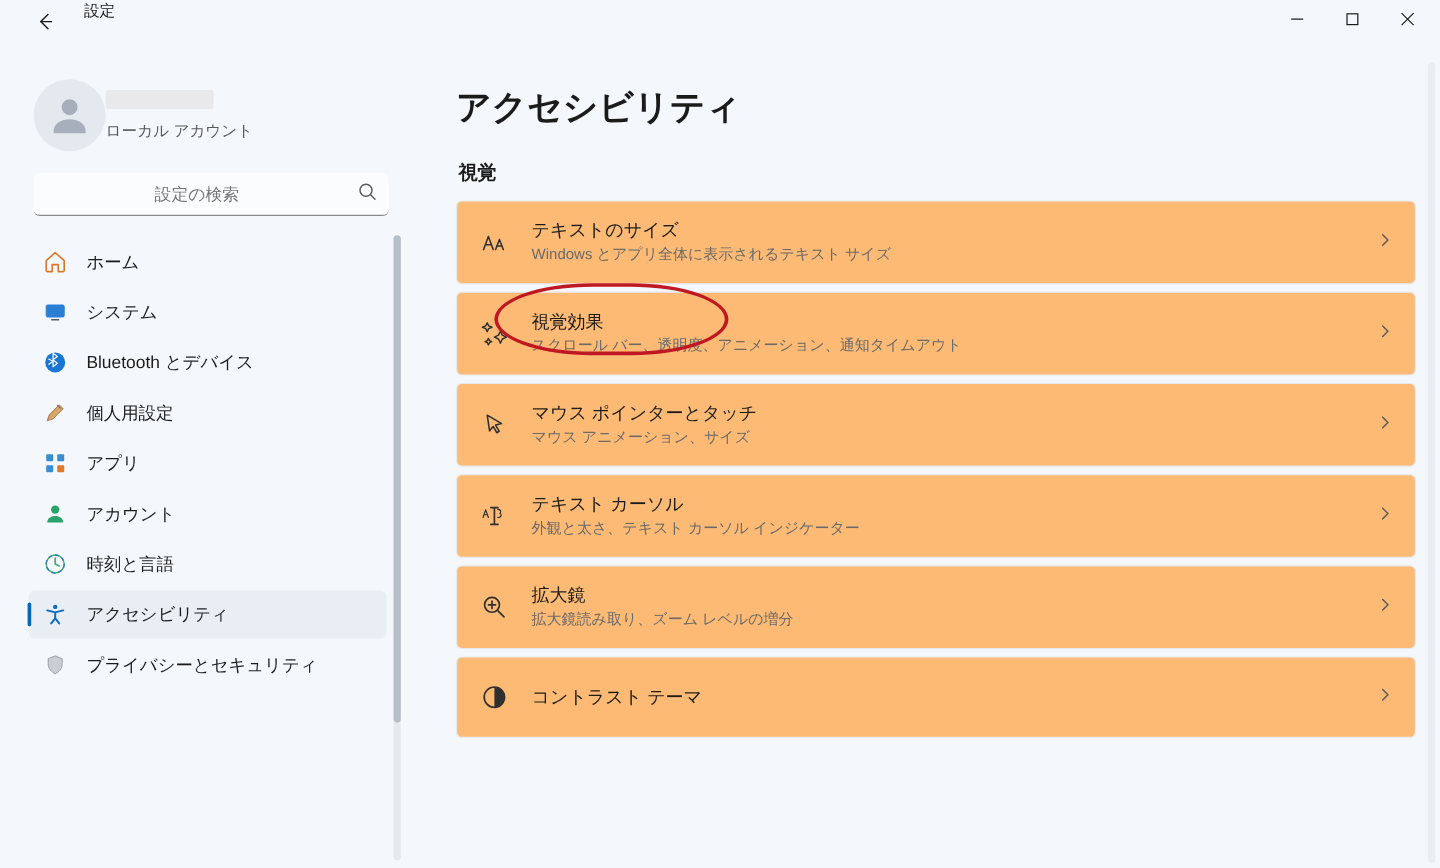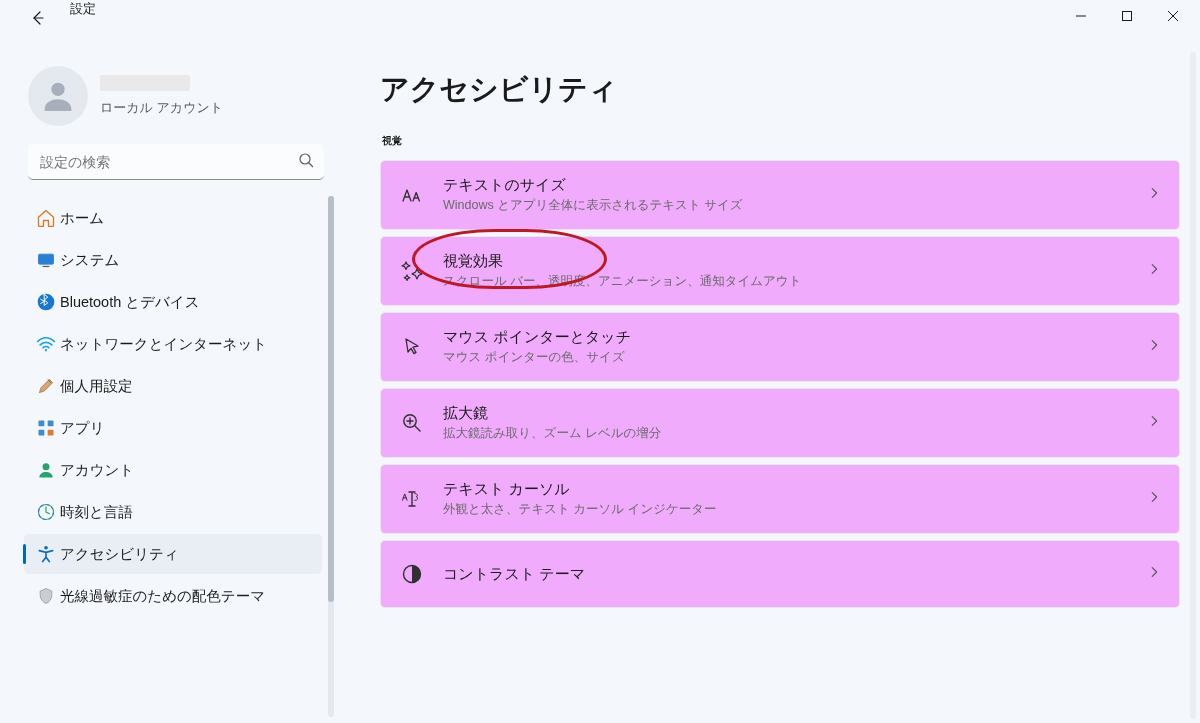--- a/index.html
+++ b/index.html
@@ -47,21 +47,21 @@
   }
   .sidebar {
     width: 340px;
     min-width:340px;
     padding: 10px 4px 0 20px;
     display:flex;
     flex-direction:column;
   }
   .profile {
     display:flex; align-items:center;
-    gap:12px;
+    gap:0;
     padding: 8px 8px 18px 8px;
   }
   .avatar {
     width:60px; height:60px; border-radius:50%;
     background:#e4e9ef;
     display:flex; align-items:center; justify-content:center;
     color:#a7b0ba;
   }
   .profile .pname {
     display:inline-block;
@@ -80,37 +80,38 @@
     width:100%;
     height:36px;
     border:none;
     border-bottom:1.5px solid #8a8a8a;
     border-radius:5px;
     background:#fbfcfe;
     padding: 0 36px 0 12px;
     font-size:14px;
     color:#4c1d95;
     outline:none;
+    text-align:center;
   }
   .search .sicon {
     position:absolute; right:10px; top:50%; transform:translateY(-50%);
     color:#5a5a5a;
   }
   .navwrap {
     position:relative;
     flex:1;
     overflow:hidden;
     padding-right:8px;
   }
   .nav {
     padding-top:6px;
   }
   .nav-item {
     display:flex; align-items:center;
-    gap:4px;
+    gap:16px;
     height:40px;
     padding:0 12px;
     margin:2px 6px 2px 4px;
     border-radius:5px;
     font-size:14.5px;
     color:#1b1b1b;
     position:relative;
     cursor:pointer;
   }
   .nav-item.selected { background:#e9eef5; }
@@ -140,30 +141,30 @@
     padding: 12px 20px 0 40px;
     overflow:hidden;
     position:relative;
   }
   .main h1 {
     font-size:29px;
     font-weight:600;
     margin: 10px 0 24px 0;
   }
   .section-header {
-    font-size:10px;
+    font-size:16px;
     font-weight:600;
     margin: 14px 0 12px 2px;
   }
   .cards {
     display:flex; flex-direction:column; gap:6px;
     position:relative;
   }
   .card {
-    background:#f0abfc;
+    background:#fdba74;
     border:1px solid #e7e9ec;
     border-radius:5px;
     display:flex; align-items:center;
     gap:18px;
     padding: 15px 18px;
     min-height:68px;
     cursor:pointer;
   }
   .card-icon {
     width:26px; height:26px;
@@ -273,29 +274,20 @@
         <div class="nav-item">
           <span class="nav-icon">
             <svg viewBox="0 0 24 24">
                 <circle cx="12" cy="12" r="10" fill="#1976d2"></circle>
                 <path d="M11 6v12l5-4-5-4 5-4-5-4zM6 9l5 3-5 3" fill="none" stroke="#fff" stroke-width="1.4" stroke-linejoin="round" stroke-linecap="round" transform="translate(0.5 1) scale(0.85)"></path>
               </svg>
           </span>
           <span>Bluetooth とデバイス</span>
         </div>
 
-        <div class="nav-item">
-          <span class="nav-icon">
-            <svg viewBox="0 0 24 24">
-                <path d="M2 9c6-6 14-6 20 0M5 13c4-4 10-4 14 0M8.5 16.5c2-2 5-2 7 0" fill="none" stroke="#1aa3e8" stroke-width="2" stroke-linecap="round"></path>
-                <circle cx="12" cy="19.5" r="1.4" fill="#1aa3e8"></circle>
-              </svg>
-          </span>
-          <span>ネットワークとインターネット</span>
-        </div>
 
         <div class="nav-item">
           <span class="nav-icon">
             <svg viewBox="0 0 24 24">
                 <path d="M4 20l2-6 10-10 4 4-10 10z" fill="#d9a66a" stroke="#7a4a1a" stroke-width="0.6"></path>
                 <path d="M14 4l4 4" stroke="#555" stroke-width="1"></path>
               </svg>
           </span>
           <span>個人用設定</span>
         </div>
@@ -343,21 +335,21 @@
           </span>
           <span>アクセシビリティ</span>
         </div>
 
         <div class="nav-item">
           <span class="nav-icon">
             <svg viewBox="0 0 24 24">
                 <path d="M12 3l7 3v5c0 5-3 8-7 10-4-2-7-5-7-10V6z" fill="#c9ced5" stroke="#8a9099" stroke-width="0.8"></path>
               </svg>
           </span>
-          <span>光線過敏症のための配色テーマ</span>
+          <span>プライバシーとセキュリティ</span>
         </div>
 
       </nav>
       <div class="scroll-track">
         <div class="scroll-thumb"></div>
       </div>
     </div>
   </aside>
 
   <main class="main">
@@ -401,37 +393,21 @@
       </div>
 
       <div class="card">
         <span class="card-icon">
           <svg viewBox="0 0 24 24">
               <path d="M6 4l12 7-5 1.2 3 5.2-2 1.2-3-5.2L8 17z" fill="none" stroke="currentColor" stroke-width="1.3" stroke-linejoin="round"></path>
             </svg>
         </span>
         <div class="card-body">
           <div class="card-title">マウス ポインターとタッチ</div>
-          <div class="card-desc">マウス ポインターの色、サイズ</div>
-        </div>
-        <span class="chevron"><svg width="14" height="14" viewBox="0 0 16 16">
-              <path d="M6 3l5 5-5 5" fill="none" stroke="currentColor" stroke-width="1.4" stroke-linecap="round" stroke-linejoin="round"></path>
-            </svg></span>
-      </div>
-
-      <div class="card">
-        <span class="card-icon">
-          <svg viewBox="0 0 24 24">
-              <circle cx="10" cy="10" r="6.2" fill="none" stroke="currentColor" stroke-width="1.4"></circle>
-              <path d="M10 7v6M7 10h6M15 15l5 5" fill="none" stroke="currentColor" stroke-width="1.4" stroke-linecap="round"></path>
-            </svg>
-        </span>
-        <div class="card-body">
-          <div class="card-title">拡大鏡</div>
-          <div class="card-desc">拡大鏡読み取り、ズーム レベルの増分</div>
+          <div class="card-desc">マウス アニメーション、サイズ</div>
         </div>
         <span class="chevron"><svg width="14" height="14" viewBox="0 0 16 16">
               <path d="M6 3l5 5-5 5" fill="none" stroke="currentColor" stroke-width="1.4" stroke-linecap="round" stroke-linejoin="round"></path>
             </svg></span>
       </div>
 
       <div class="card">
         <span class="card-icon">
           <svg viewBox="0 0 24 24">
               <path d="M9 5h6M9 19h6M12 5v14" fill="none" stroke="currentColor" stroke-width="1.4" stroke-linecap="round"></path>
@@ -441,20 +417,36 @@
         </span>
         <div class="card-body">
           <div class="card-title">テキスト カーソル</div>
           <div class="card-desc">外観と太さ、テキスト カーソル インジケーター</div>
         </div>
         <span class="chevron"><svg width="14" height="14" viewBox="0 0 16 16">
               <path d="M6 3l5 5-5 5" fill="none" stroke="currentColor" stroke-width="1.4" stroke-linecap="round" stroke-linejoin="round"></path>
             </svg></span>
       </div>
 
+      <div class="card">
+        <span class="card-icon">
+          <svg viewBox="0 0 24 24">
+              <circle cx="10" cy="10" r="6.2" fill="none" stroke="currentColor" stroke-width="1.4"></circle>
+              <path d="M10 7v6M7 10h6M15 15l5 5" fill="none" stroke="currentColor" stroke-width="1.4" stroke-linecap="round"></path>
+            </svg>
+        </span>
+        <div class="card-body">
+          <div class="card-title">拡大鏡</div>
+          <div class="card-desc">拡大鏡読み取り、ズーム レベルの増分</div>
+        </div>
+        <span class="chevron"><svg width="14" height="14" viewBox="0 0 16 16">
+              <path d="M6 3l5 5-5 5" fill="none" stroke="currentColor" stroke-width="1.4" stroke-linecap="round" stroke-linejoin="round"></path>
+            </svg></span>
+      </div>
+
 
       <div class="card" style="margin-bottom:-10px;">
         <span class="card-icon">
           <svg viewBox="0 0 24 24">
               <circle cx="12" cy="12" r="8.5" fill="none" stroke="currentColor" stroke-width="1.4"></circle>
               <path d="M12 3.5a8.5 8.5 0 0 1 0 17z" fill="currentColor"></path>
             </svg>
         </span>
         <div class="card-body">
           <div class="card-title">コントラスト テーマ</div>

